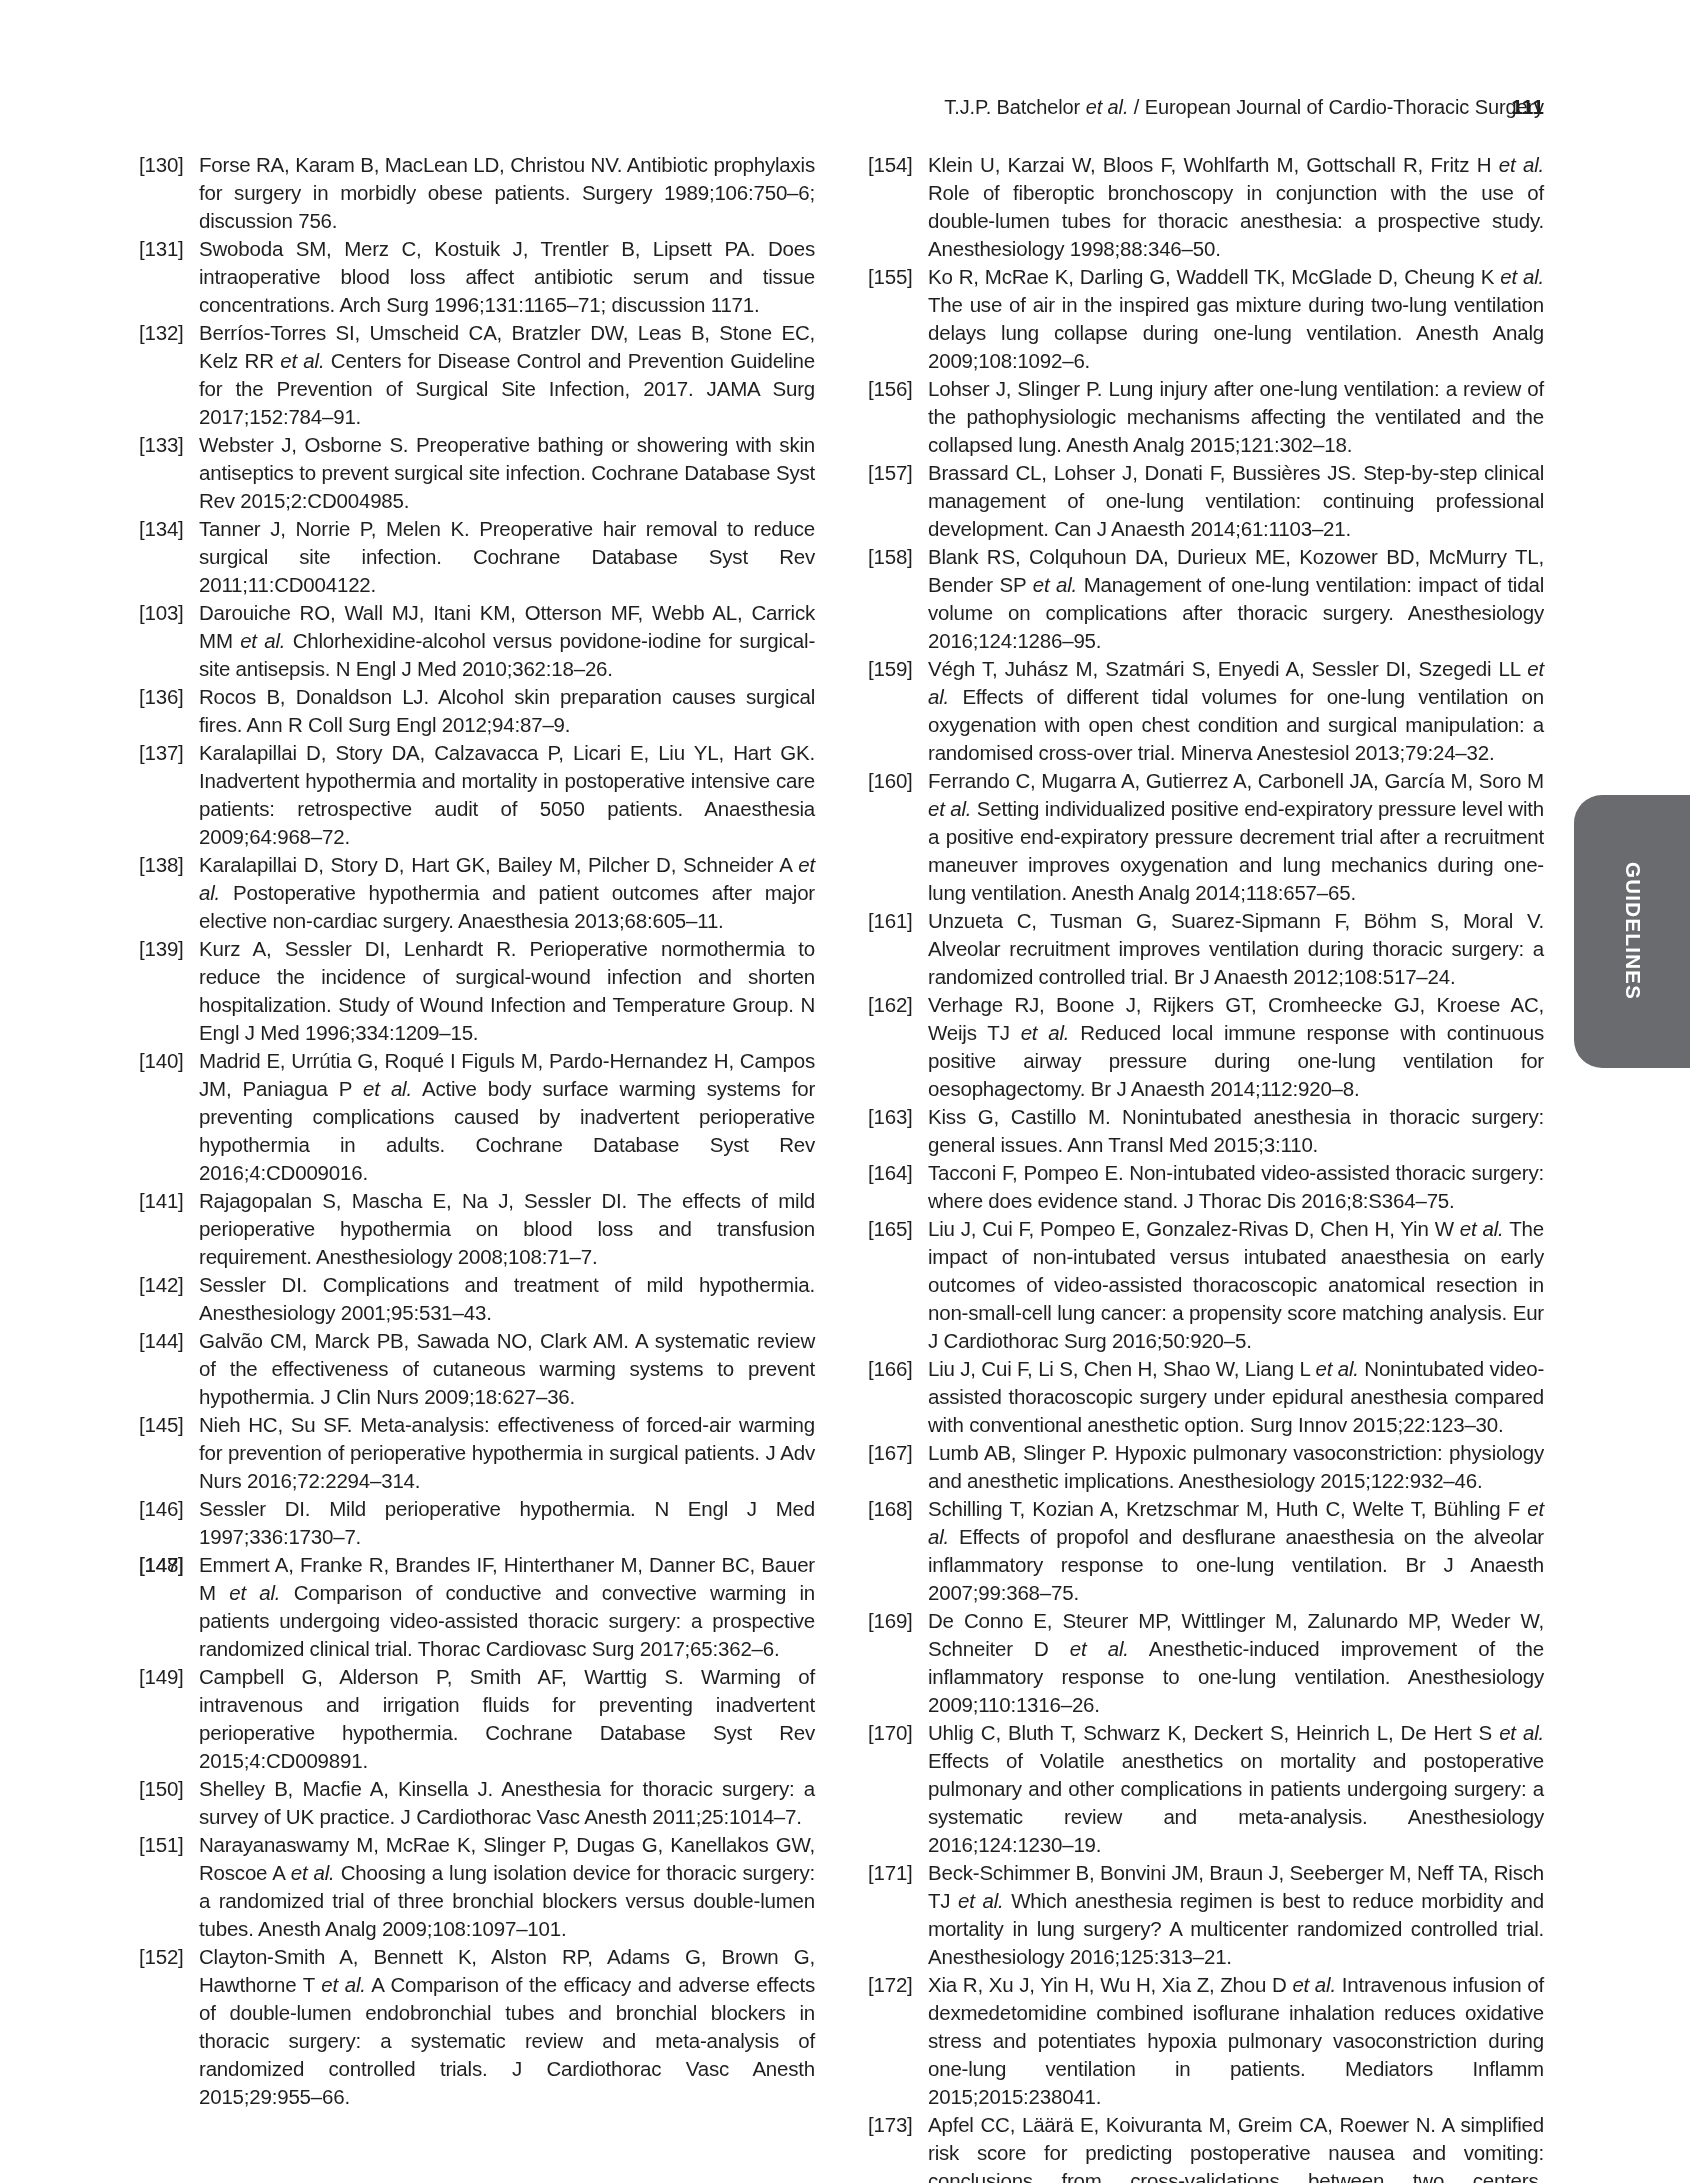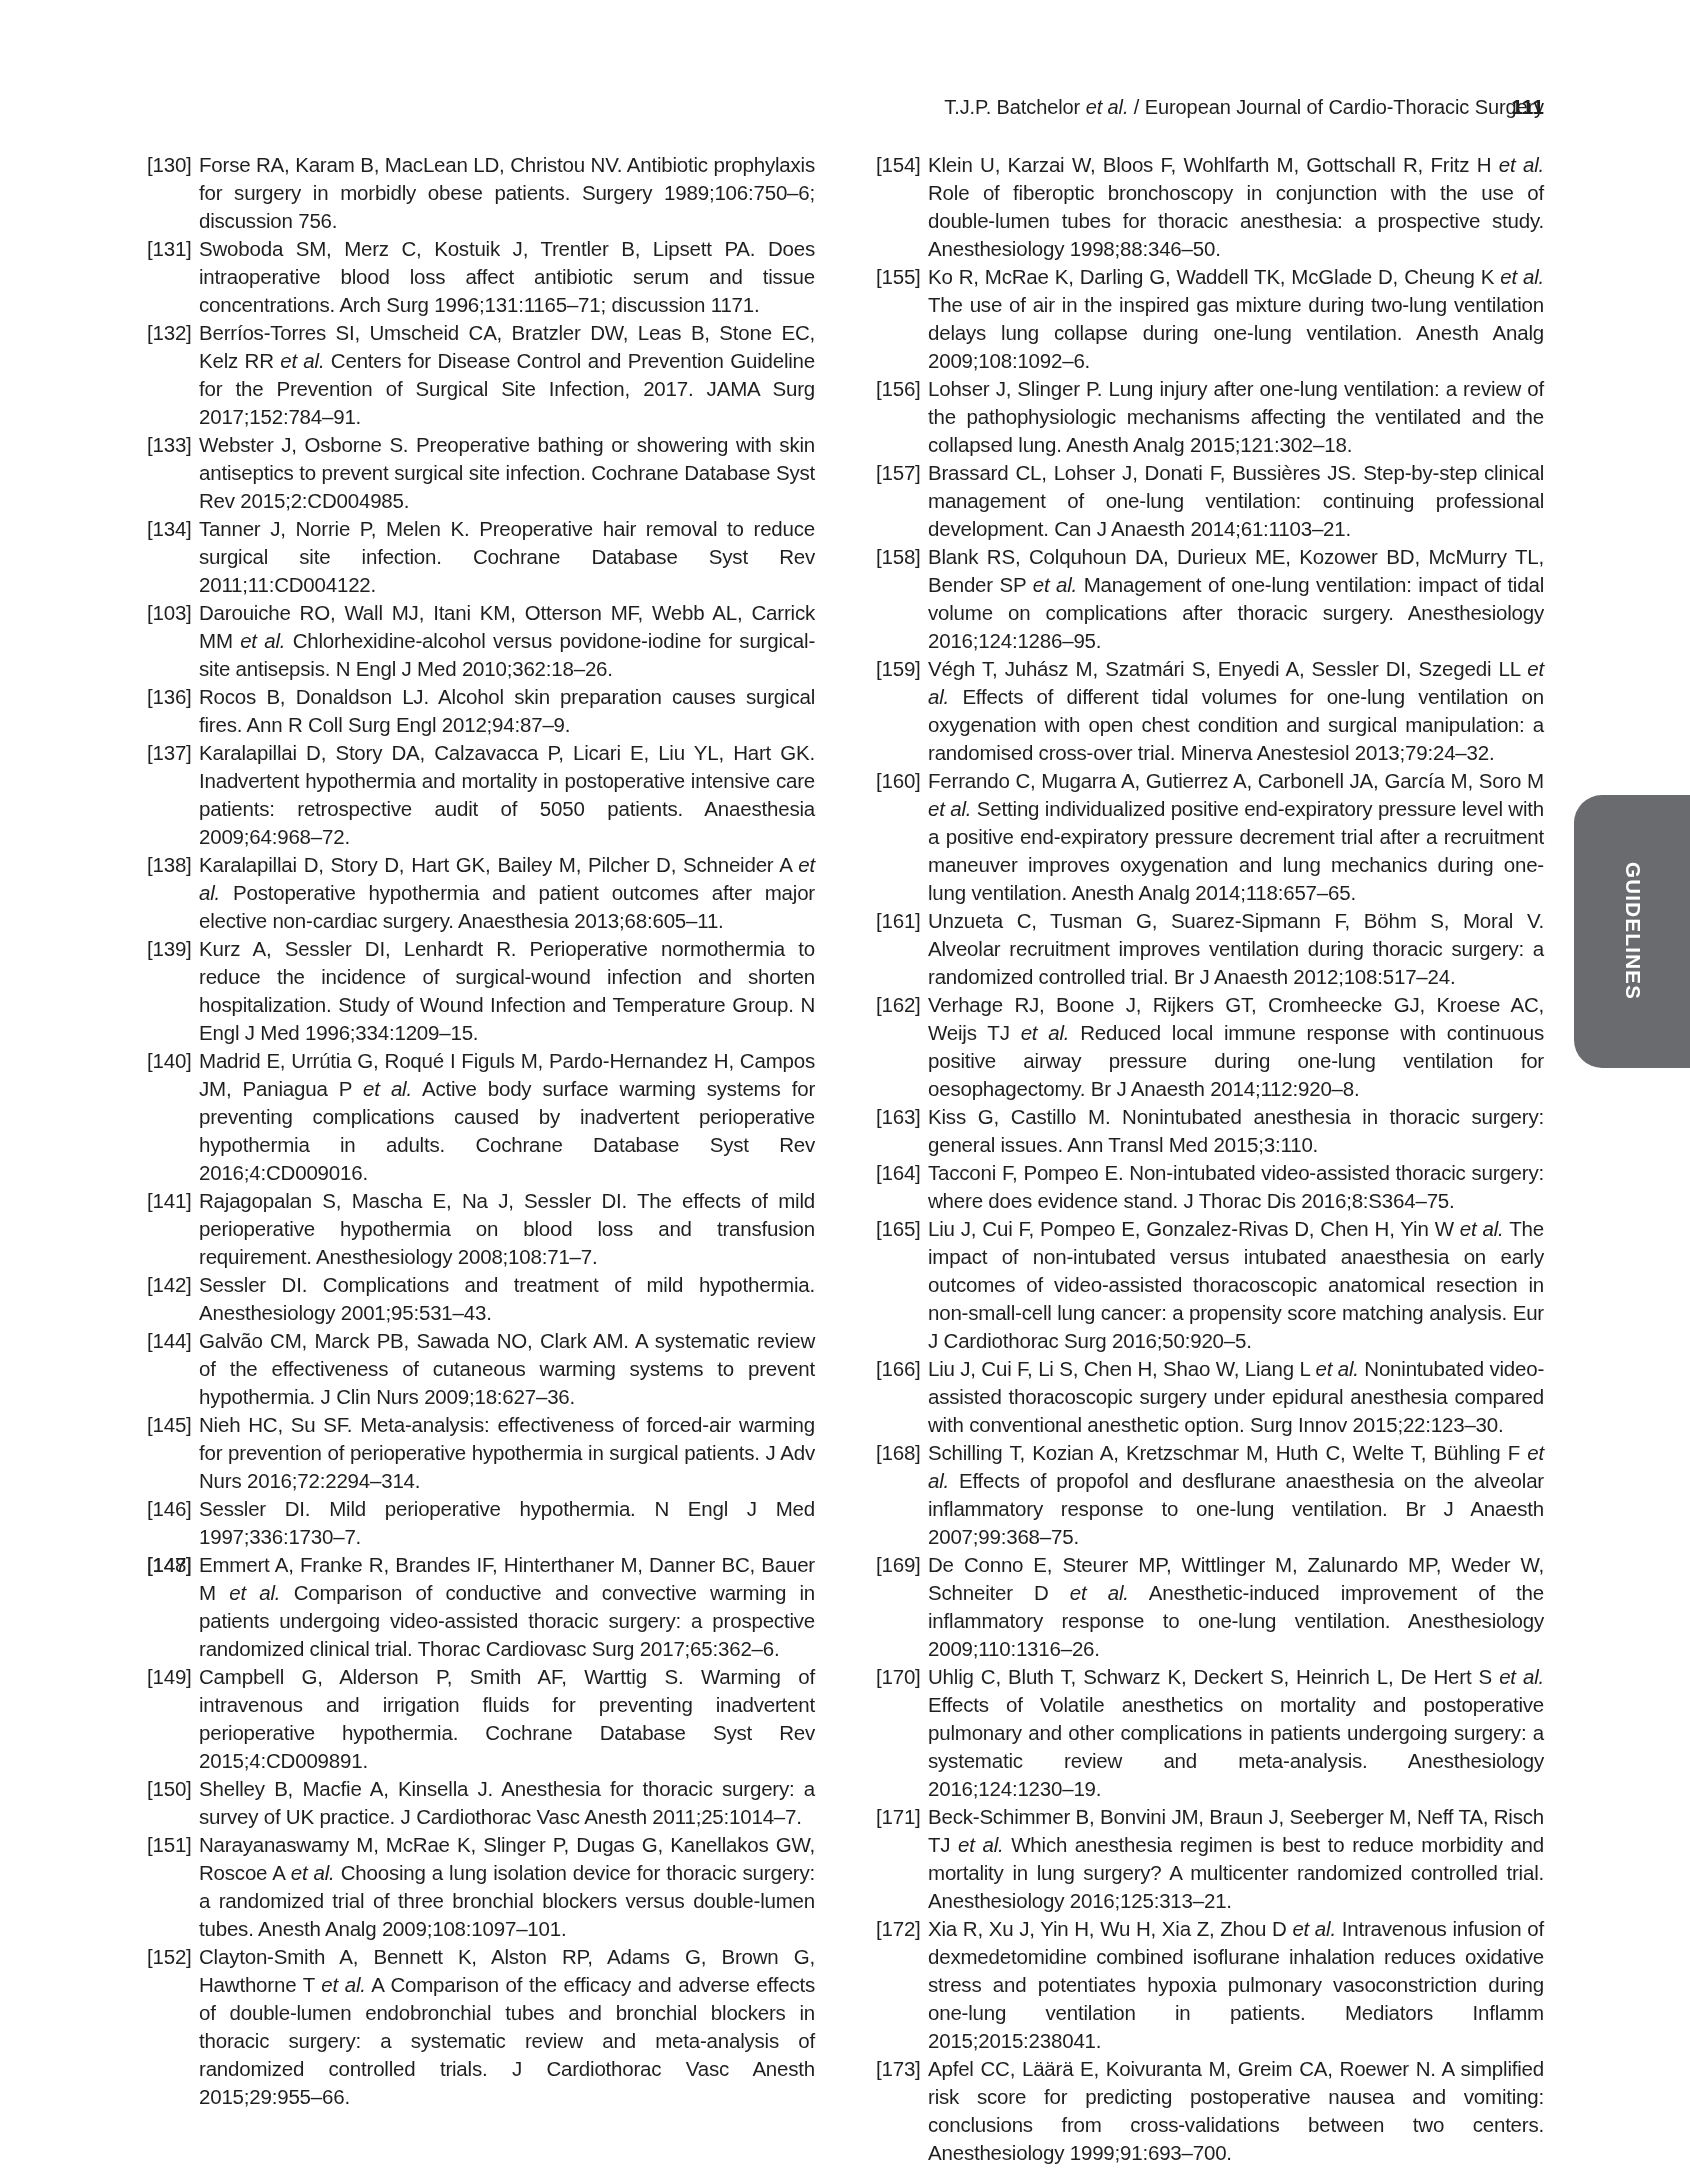--- a/index.html
+++ b/index.html
@@ -53,21 +53,21 @@
   .ref {
     position: relative;
     padding-left: 60px;
     text-align: justify;
     font-size: 20.5px;
     line-height: 28px;
     letter-spacing: -0.2px;
   }
   .ref-num {
     position: absolute;
-    left: 8px;
+    left: 0;
     top: 0;
     width: 54px;
   }
   .ref-text em { font-style: italic; }
   .guidelines-tab {
     position: absolute;
     left: 1574px;
     top: 795px;
     width: 117px;
     height: 273px;
@@ -128,20 +128,21 @@
         <div class="ref"><span class="ref-num">[157]</span><span class="ref-text"><span>Brassard CL, Lohser J, Donati F, Bussières JS. Step-by-step clinical management of one-lung ventilation: continuing professional development. Can J Anaesth 2014;61:1103–21.</span></span></div>
         <div class="ref"><span class="ref-num">[158]</span><span class="ref-text"><span>Blank RS, Colquhoun DA, Durieux ME, Kozower BD, McMurry TL, Bender SP </span><em>et al.</em><span> Management of one-lung ventilation: impact of tidal volume on complications after thoracic surgery. Anesthesiology 2016;124:1286–95.</span></span></div>
         <div class="ref"><span class="ref-num">[159]</span><span class="ref-text"><span>Végh T, Juhász M, Szatmári S, Enyedi A, Sessler DI, Szegedi LL </span><em>et al.</em><span> Effects of different tidal volumes for one-lung ventilation on oxygenation with open chest condition and surgical manipulation: a randomised cross-over trial. Minerva Anestesiol 2013;79:24–32.</span></span></div>
         <div class="ref"><span class="ref-num">[160]</span><span class="ref-text"><span>Ferrando C, Mugarra A, Gutierrez A, Carbonell JA, García M, Soro M </span><em>et al.</em><span> Setting individualized positive end-expiratory pressure level with a positive end-expiratory pressure decrement trial after a recruitment maneuver improves oxygenation and lung mechanics during one-lung ventilation. Anesth Analg 2014;118:657–65.</span></span></div>
         <div class="ref"><span class="ref-num">[161]</span><span class="ref-text"><span>Unzueta C, Tusman G, Suarez-Sipmann F, Böhm S, Moral V. Alveolar recruitment improves ventilation during thoracic surgery: a randomized controlled trial. Br J Anaesth 2012;108:517–24.</span></span></div>
         <div class="ref"><span class="ref-num">[162]</span><span class="ref-text"><span>Verhage RJ, Boone J, Rijkers GT, Cromheecke GJ, Kroese AC, Weijs TJ </span><em>et al.</em><span> Reduced local immune response with continuous positive airway pressure during one-lung ventilation for oesophagectomy. Br J Anaesth 2014;112:920–8.</span></span></div>
         <div class="ref"><span class="ref-num">[163]</span><span class="ref-text"><span>Kiss G, Castillo M. Nonintubated anesthesia in thoracic surgery: general issues. Ann Transl Med 2015;3:110.</span></span></div>
         <div class="ref"><span class="ref-num">[164]</span><span class="ref-text"><span>Tacconi F, Pompeo E. Non-intubated video-assisted thoracic surgery: where does evidence stand. J Thorac Dis 2016;8:S364–75.</span></span></div>
         <div class="ref"><span class="ref-num">[165]</span><span class="ref-text"><span>Liu J, Cui F, Pompeo E, Gonzalez-Rivas D, Chen H, Yin W </span><em>et al.</em><span> The impact of non-intubated versus intubated anaesthesia on early outcomes of video-assisted thoracoscopic anatomical resection in non-small-cell lung cancer: a propensity score matching analysis. Eur J Cardiothorac Surg 2016;50:920–5.</span></span></div>
         <div class="ref"><span class="ref-num">[166]</span><span class="ref-text"><span>Liu J, Cui F, Li S, Chen H, Shao W, Liang L </span><em>et al.</em><span> Nonintubated video-assisted thoracoscopic surgery under epidural anesthesia compared with conventional anesthetic option. Surg Innov 2015;22:123–30.</span></span></div>
+        <div class="ref"><span class="ref-num">[167]</span><span class="ref-text"><span>Lumb AB, Slinger P. Hypoxic pulmonary vasoconstriction: physiology and anesthetic implications. Anesthesiology 2015;122:932–46.</span></span></div>
         <div class="ref"><span class="ref-num">[168]</span><span class="ref-text"><span>Schilling T, Kozian A, Kretzschmar M, Huth C, Welte T, Bühling F </span><em>et al.</em><span> Effects of propofol and desflurane anaesthesia on the alveolar inflammatory response to one-lung ventilation. Br J Anaesth 2007;99:368–75.</span></span></div>
         <div class="ref"><span class="ref-num">[169]</span><span class="ref-text"><span>De Conno E, Steurer MP, Wittlinger M, Zalunardo MP, Weder W, Schneiter D </span><em>et al.</em><span> Anesthetic-induced improvement of the inflammatory response to one-lung ventilation. Anesthesiology 2009;110:1316–26.</span></span></div>
         <div class="ref"><span class="ref-num">[170]</span><span class="ref-text"><span>Uhlig C, Bluth T, Schwarz K, Deckert S, Heinrich L, De Hert S </span><em>et al.</em><span> Effects of Volatile anesthetics on mortality and postoperative pulmonary and other complications in patients undergoing surgery: a systematic review and meta-analysis. Anesthesiology 2016;124:1230–19.</span></span></div>
         <div class="ref"><span class="ref-num">[171]</span><span class="ref-text"><span>Beck-Schimmer B, Bonvini JM, Braun J, Seeberger M, Neff TA, Risch TJ </span><em>et al.</em><span> Which anesthesia regimen is best to reduce morbidity and mortality in lung surgery? A multicenter randomized controlled trial. Anesthesiology 2016;125:313–21.</span></span></div>
         <div class="ref"><span class="ref-num">[172]</span><span class="ref-text"><span>Xia R, Xu J, Yin H, Wu H, Xia Z, Zhou D </span><em>et al.</em><span> Intravenous infusion of dexmedetomidine combined isoflurane inhalation reduces oxidative stress and potentiates hypoxia pulmonary vasoconstriction during one-lung ventilation in patients. Mediators Inflamm 2015;2015:238041.</span></span></div>
         <div class="ref"><span class="ref-num">[173]</span><span class="ref-text"><span>Apfel CC, Läärä E, Koivuranta M, Greim CA, Roewer N. A simplified risk score for predicting postoperative nausea and vomiting: conclusions from cross-validations between two centers. Anesthesiology 1999;91:693–700.</span></span></div>
       </div>
   </div>
 
   <div class="guidelines-tab">

